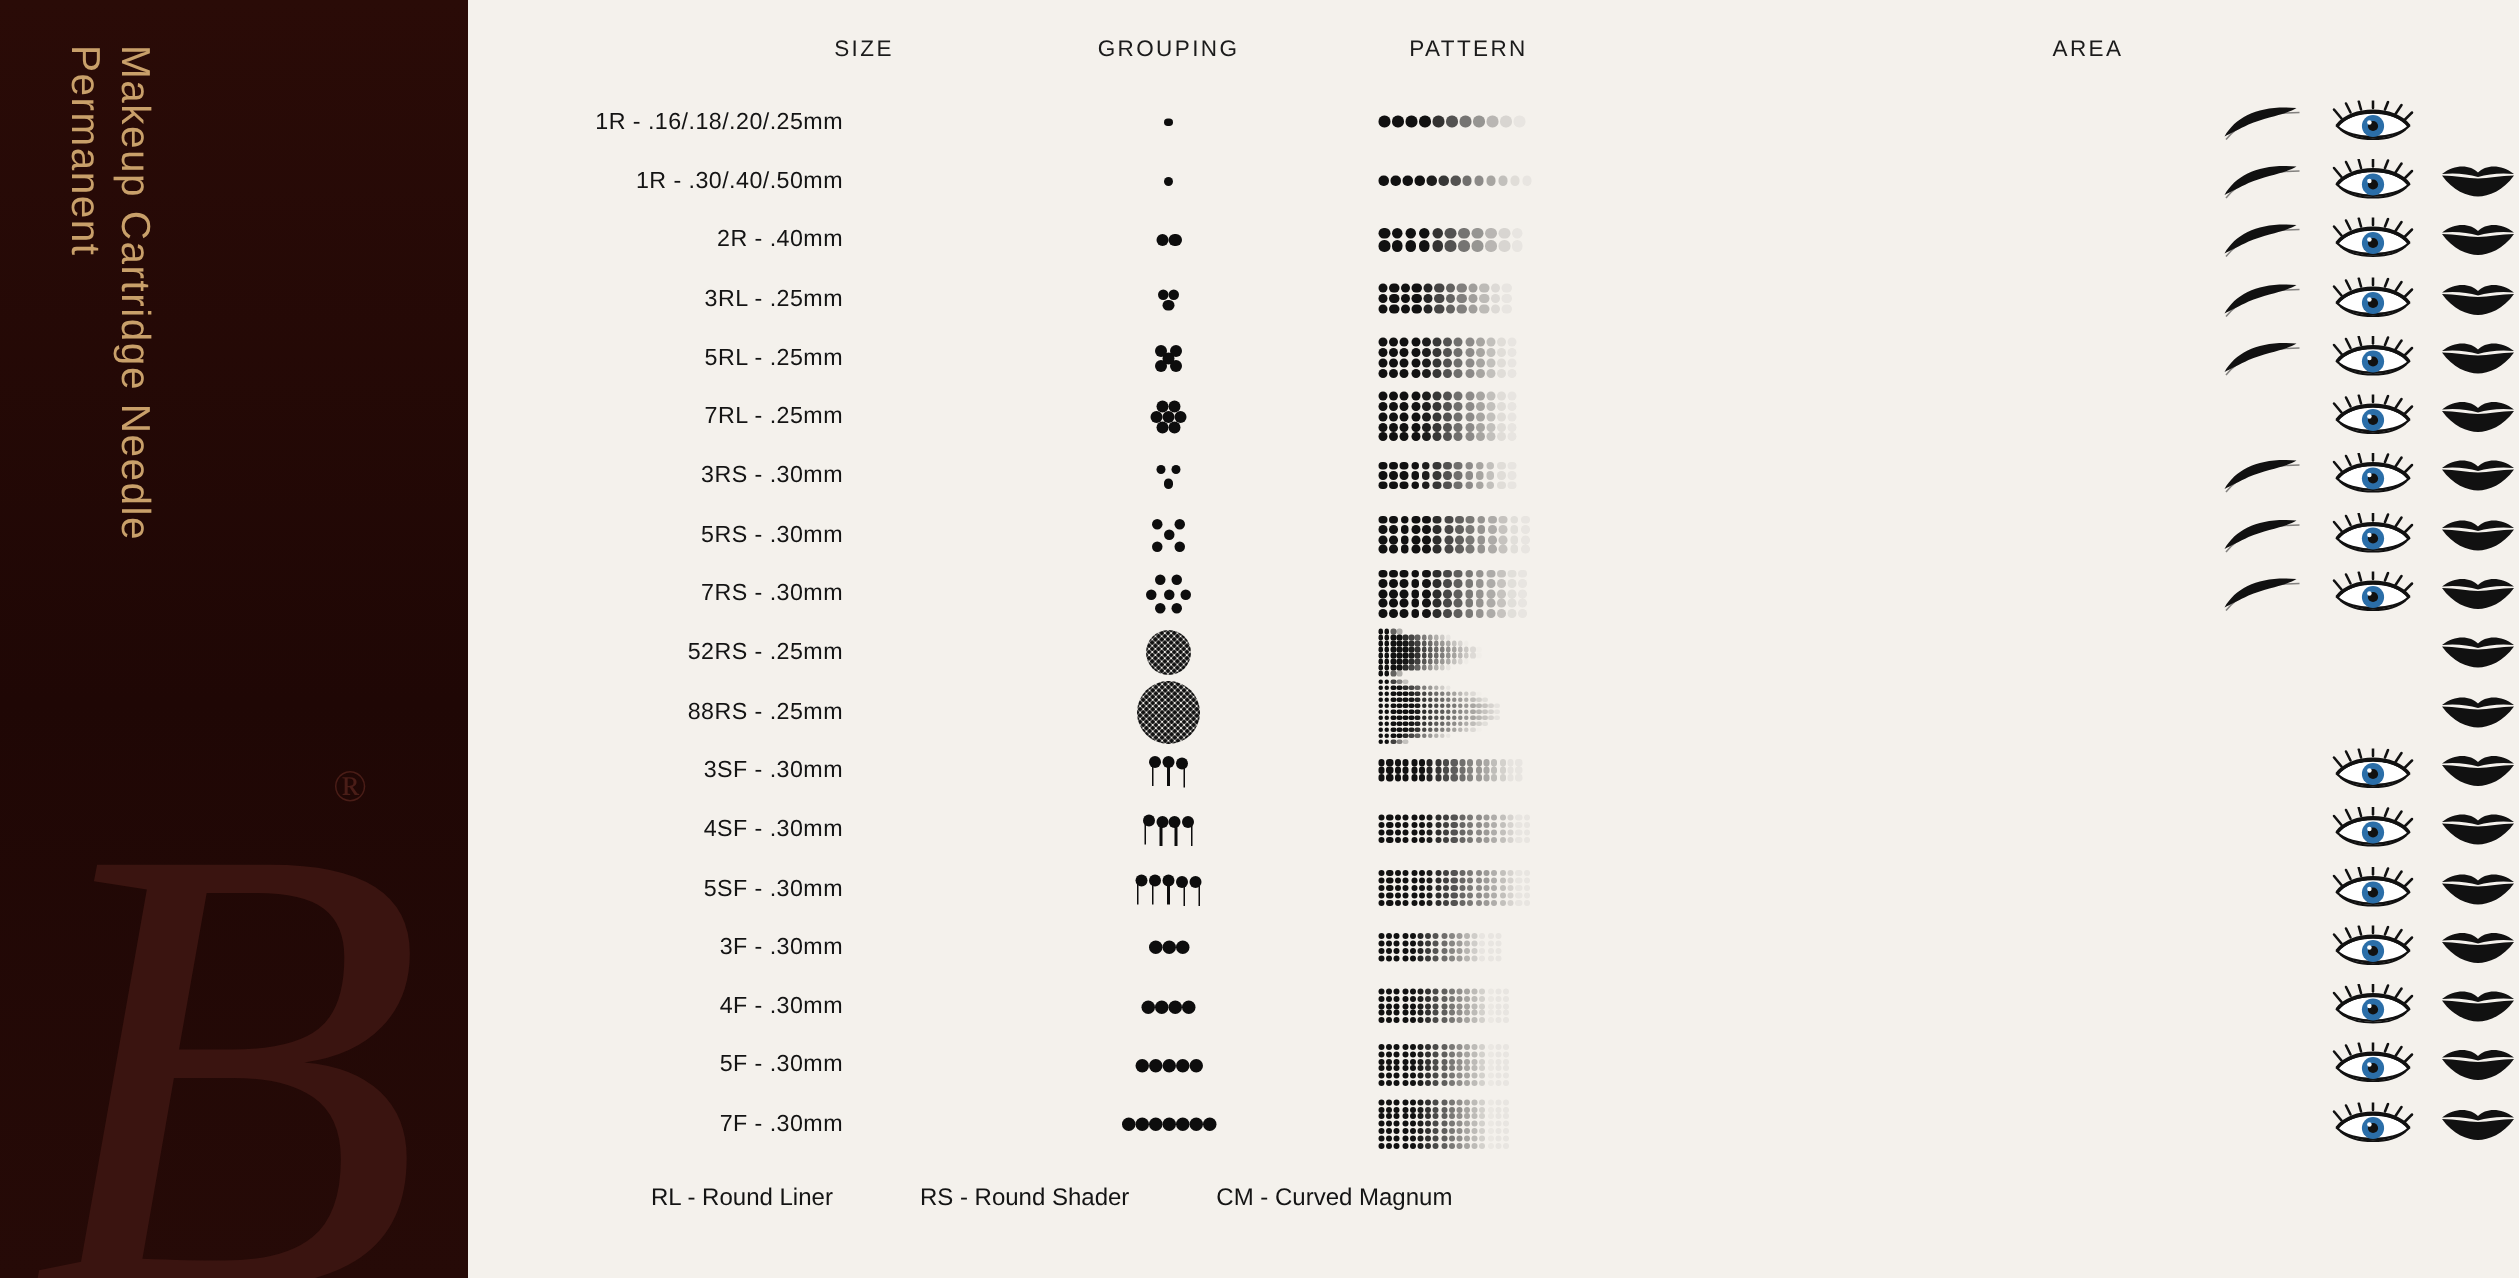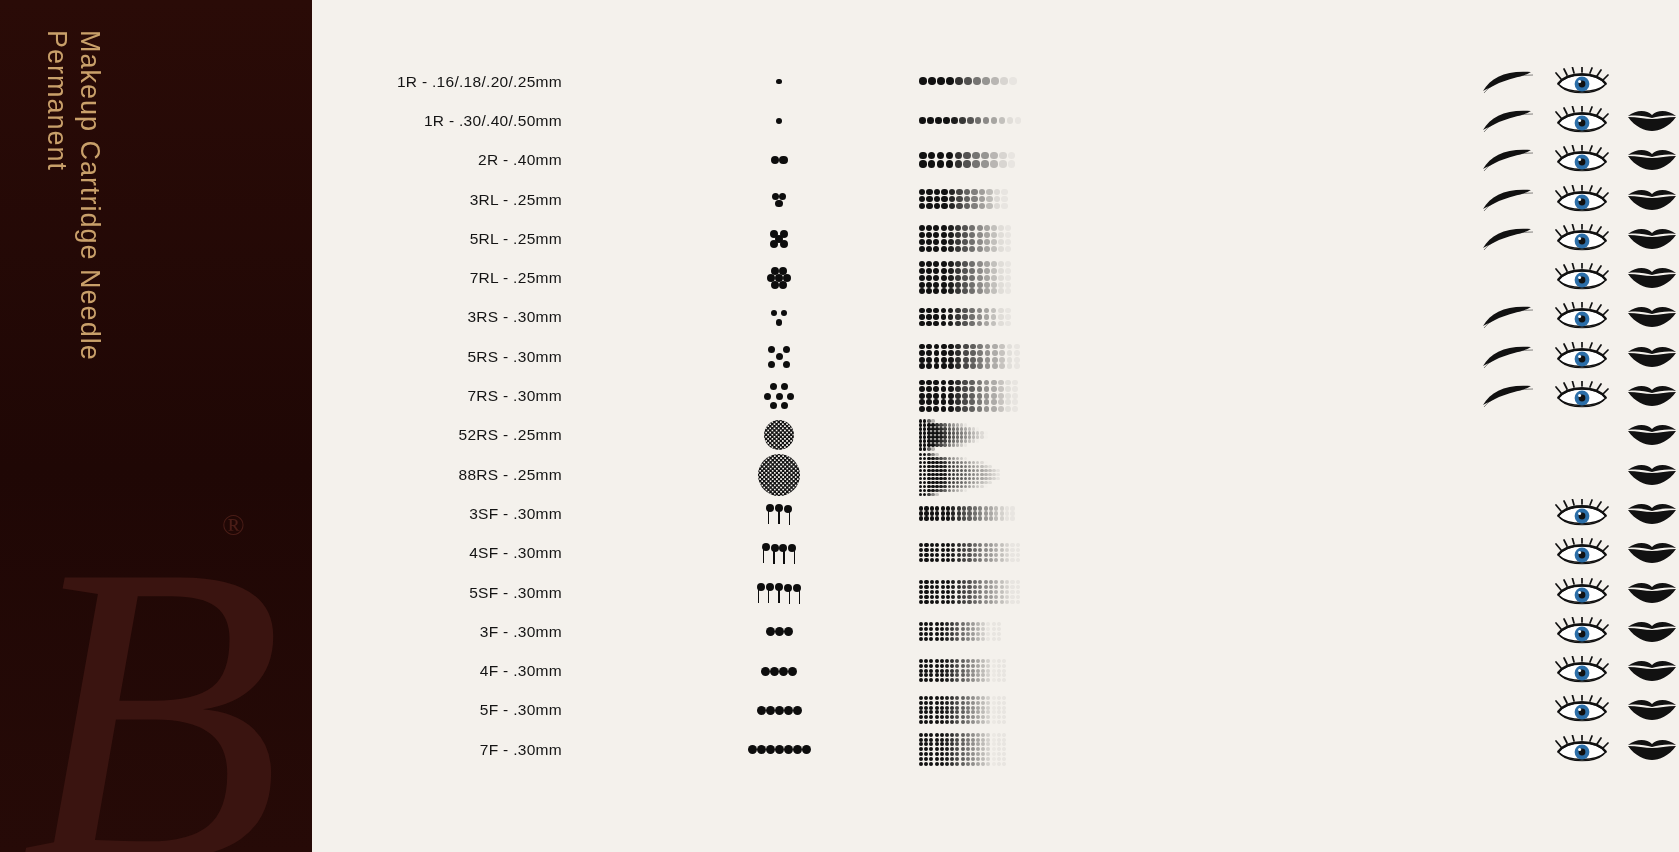--- a/index.html
+++ b/index.html
@@ -172,20 +172,26 @@
 <div id="page">
 
   <div class="left-panel">
     <div class="brand-mark">B</div>
     <div class="brand-reg">®</div>
     <div class="vertical-title">Permanent</div>
     <div class="vertical-title-2">Makeup Cartridge Needle</div>
   </div>
 
   <div class="chart">
+    <div class="col-headers" id="col-headers">
+        <div class="col-header" style="left: 264px;">SIZE</div>
+        <div class="col-header" style="left: 467px;">GROUPING</div>
+        <div class="col-header" style="left: 667px;">PATTERN</div>
+        <div class="col-header" style="left: 1080px;">AREA</div>
+      </div>
     <div class="rows" id="rows">
         <div class="row">
           <div class="cell-size">1R - .16/.18/.20/.25mm</div>
           <div class="cell-group">
             <div class="grp">
               <div class="d" style="height: 5.2px; width: 5.2px; left: 52.4px; top: 17.4px;"></div>
             </div>
           </div>
           <div class="cell-pattern">
             <div class="pat">
@@ -2346,15 +2352,20 @@
             </div>
             <div class="icon-slot" style="left: 450px;">
               <svg width="54" height="22" viewBox="0 0 54 22">
         <path d="M27 5 C22 0, 12 -1, 3 6 C12 5, 20 6, 27 8 C34 6, 42 5, 51 6 C42 -1, 32 0, 27 5 Z" fill="#111"></path>
         <path d="M3 7 C12 7, 20 9, 27 9 C34 9, 42 7, 51 7 C44 17, 34 21, 27 21 C20 21, 10 17, 3 7 Z" fill="#111"></path>
       </svg>
             </div>
           </div>
         </div>
       </div>
+    <div class="legend" id="legend">
+        <div>RL - Round Liner</div>
+        <div>RS - Round Shader</div>
+        <div>CM - Curved Magnum</div>
+      </div>
   </div>
 
 </div>
 
 </body></html>

